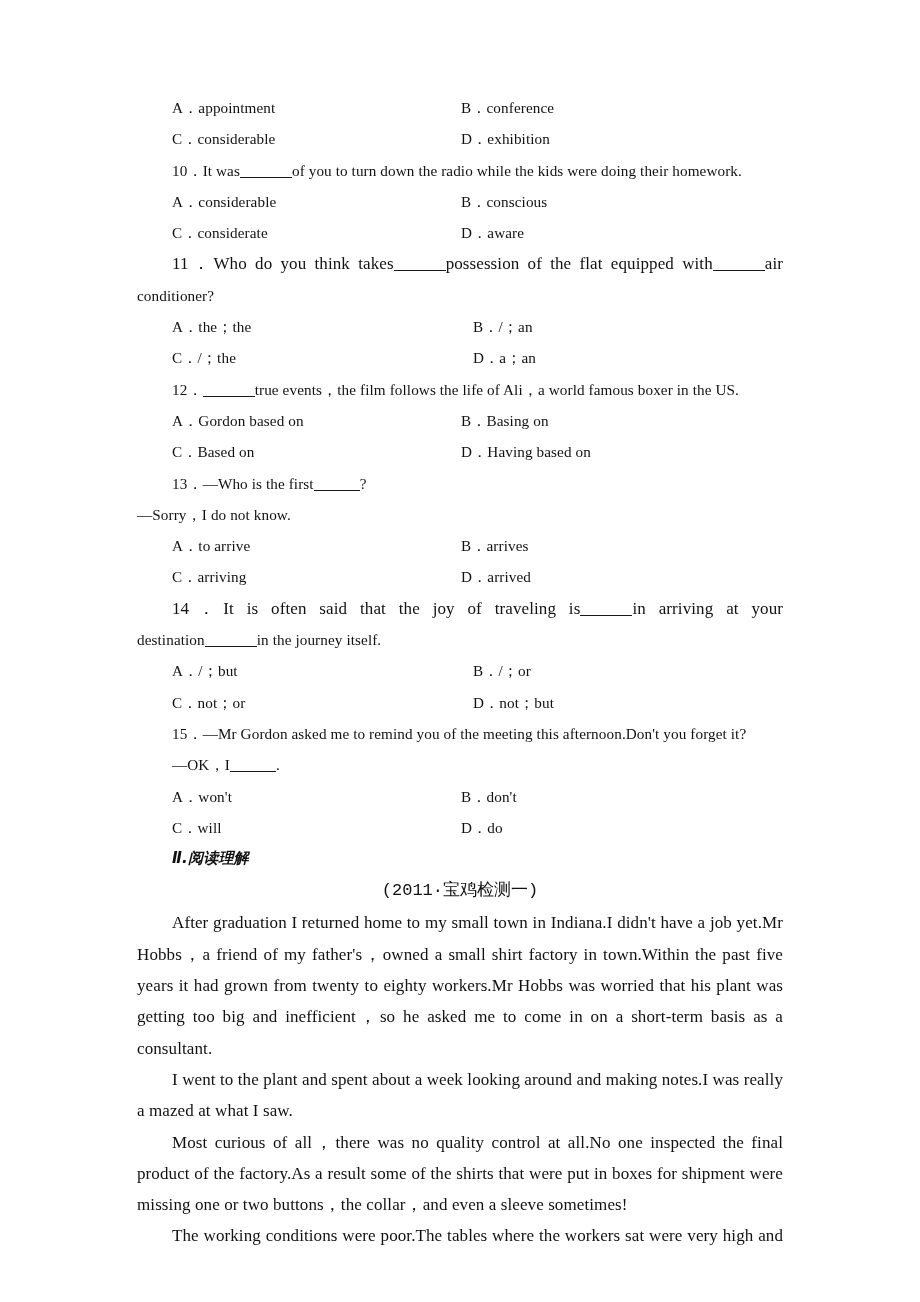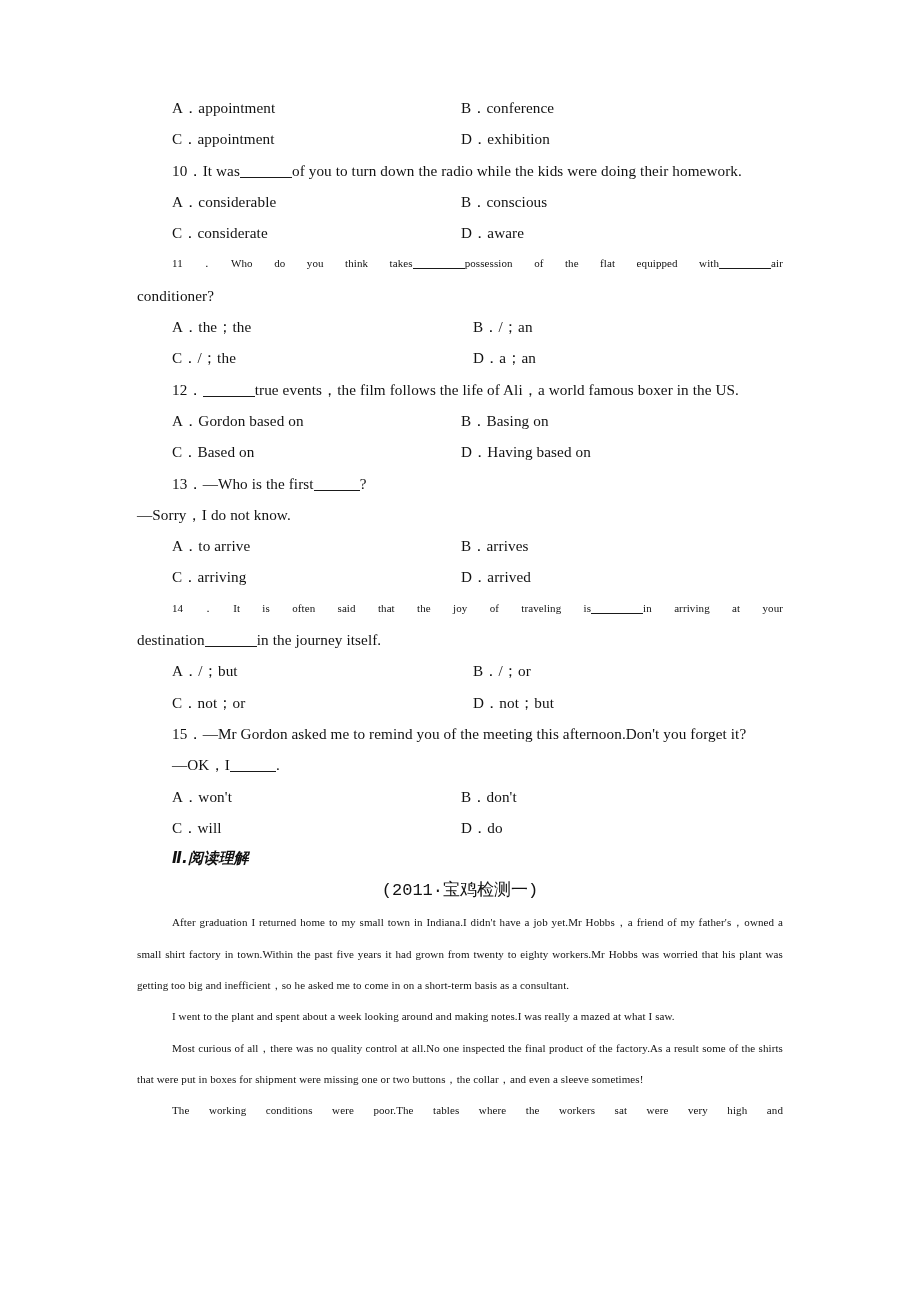--- a/index.html
+++ b/index.html
@@ -26,21 +26,21 @@
   .line {
     font-size: 15.2px;
     line-height: 31.3px;
     white-space: nowrap;
     letter-spacing: 0.1px;
   }
   .line.indent { padding-left: 35px; }
 
   
   .just {
-    font-size: 11px;
+    font-size: 17px;
     line-height: 31.3px;
     text-align: justify;
     text-align-last: left;
     text-justify: inter-word;
     letter-spacing: 0.1px;
   }
   .just.ind::before {
     content: "";
     display: inline-block;
     width: 35px;
@@ -96,21 +96,21 @@
 </head>
 <body>
 
 <div class="page">
 
   <div class="opts">
     <span class="col-a">A．appointment</span>
     <span class="col-b">B．conference</span>
   </div>
   <div class="opts">
-    <span class="col-a">C．appointment</span>
+    <span class="col-a">C．considerable</span>
     <span class="col-b">D．exhibition</span>
   </div>
 
   <div class="line indent"><span>10．It was</span><span class="blank"></span><span>of you to turn down the radio while the kids were doing their homework.</span></div>
   <div class="opts">
     <span class="col-a">A．considerable</span>
     <span class="col-b">B．conscious</span>
   </div>
   <div class="opts">
     <span class="col-a">C．considerate</span>

